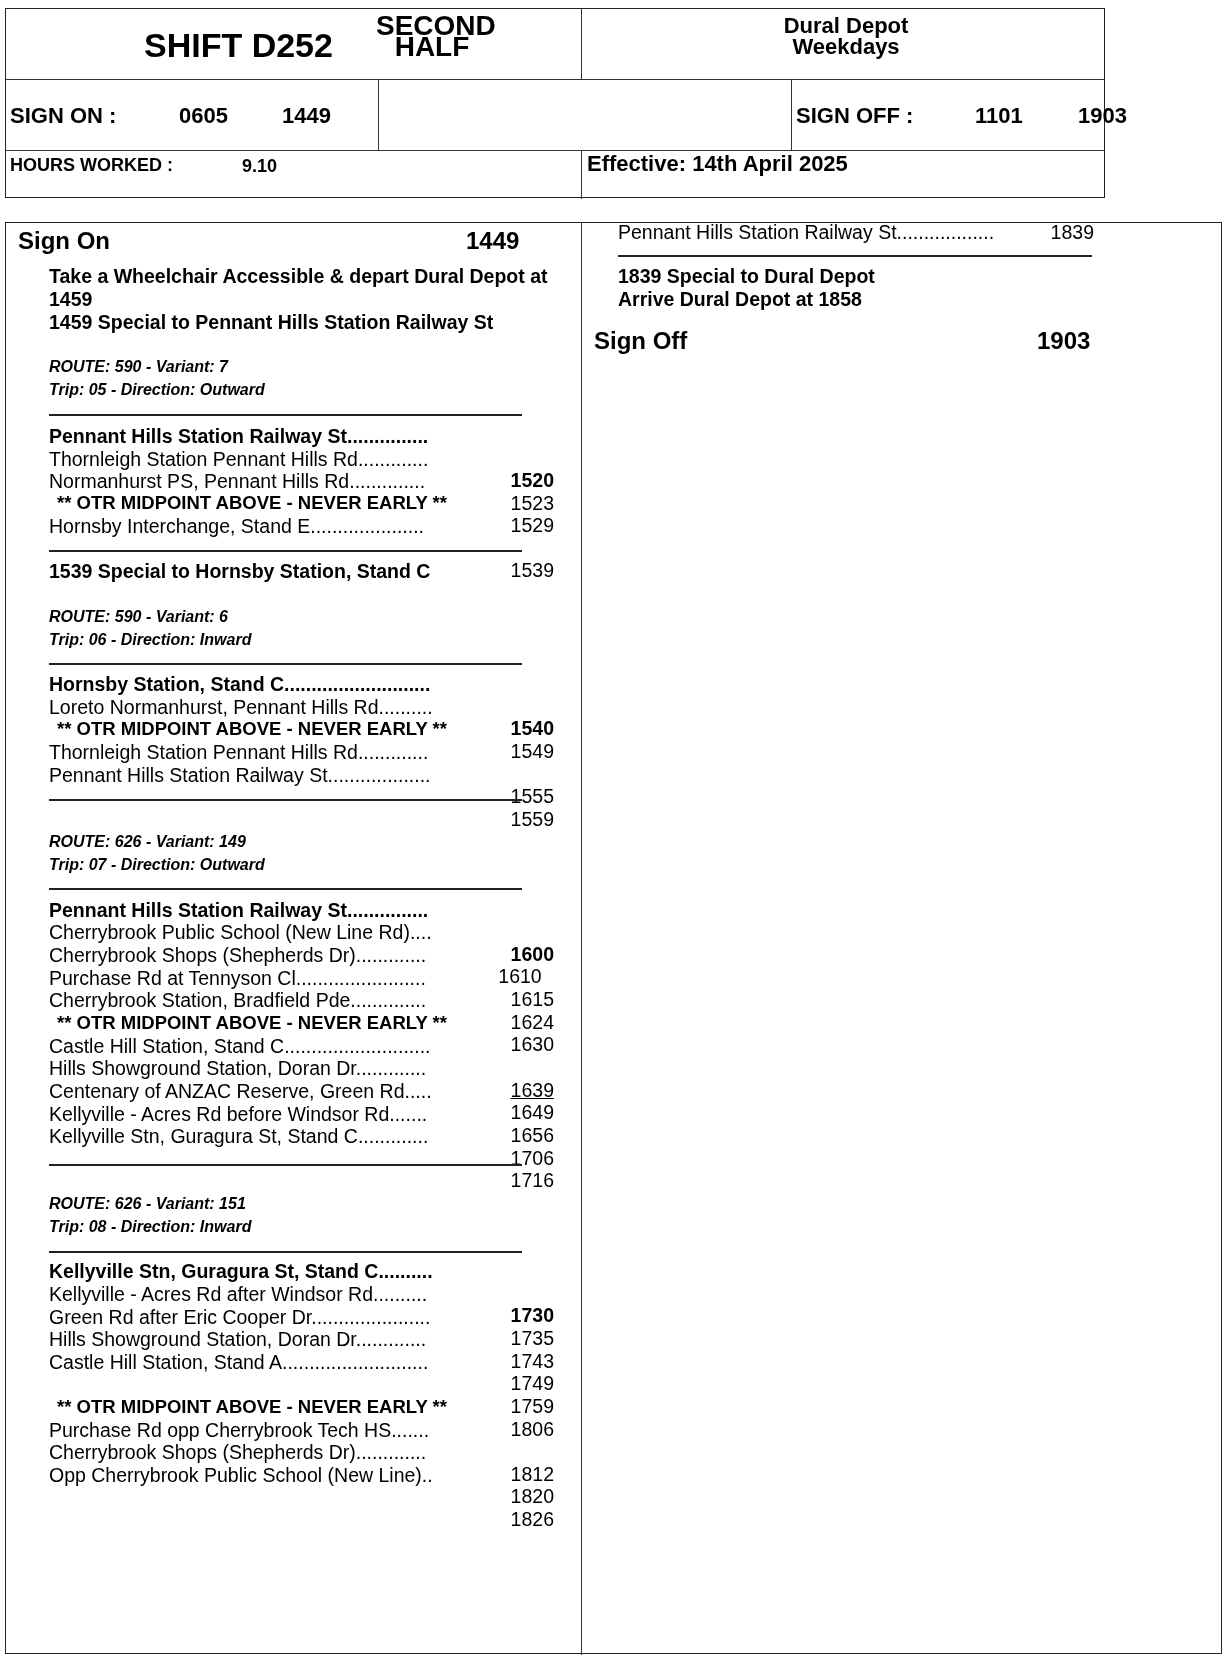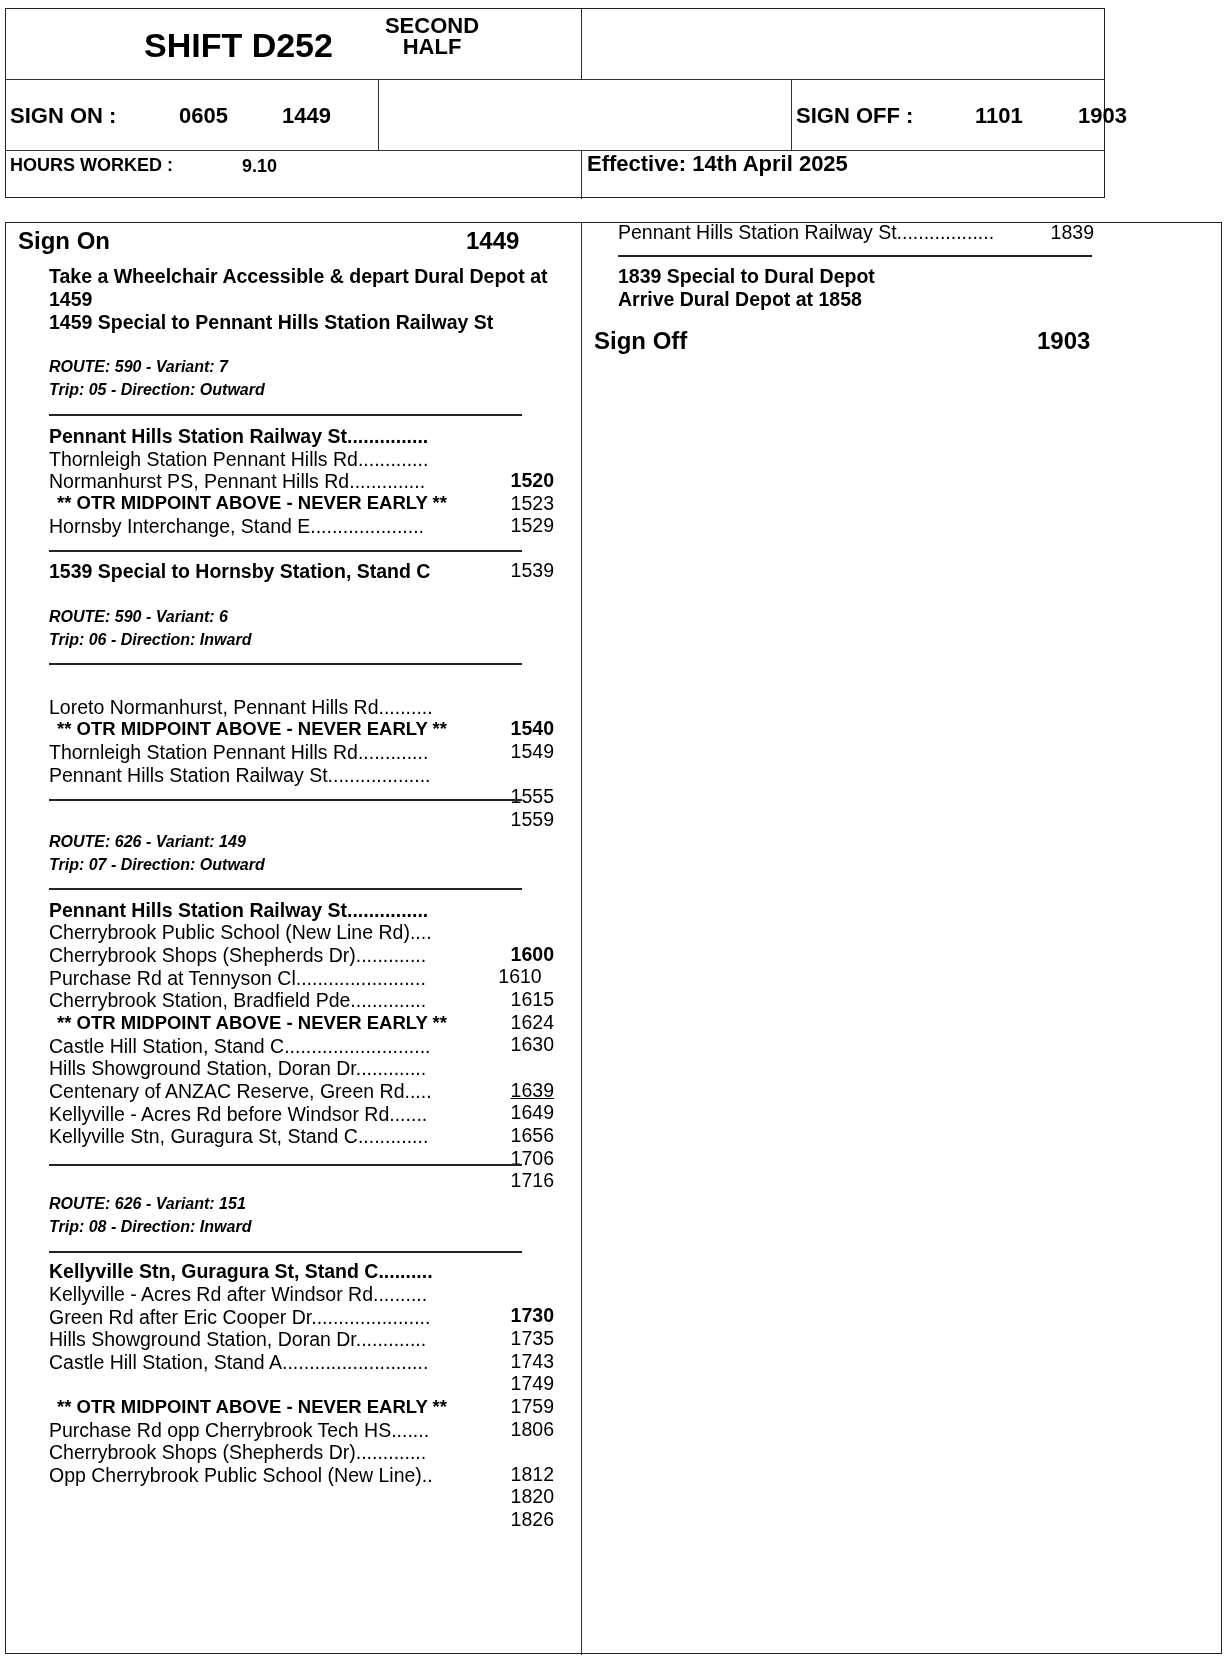--- a/index.html
+++ b/index.html
@@ -27,23 +27,27 @@
 
 <div id="hdr">
   <div class="hline" style="top:70px;"></div>
   <div class="hline" style="top:141px;"></div>
   <div class="vline" style="left:575px; top:0; height:70px;"></div>
   <div class="vline" style="left:372px; top:70px; height:71px;"></div>
   <div class="vline" style="left:785px; top:70px; height:71px;"></div>
   <div class="vline" style="left:575px; top:141px; height:49px;"></div>
 
   <div class="abs b" style="left:138px; top:16px; font-size:34px; line-height:40px;">SHIFT D252</div>
-  <div class="abs b" style="left:370px; top:6px; width:112px; text-align:center; font-size:22px; line-height:21px;">
+  <div class="abs b" style="left:370px; top:6px; width:112px; text-align:center; font-size:28px; line-height:21px;">
     <div>SECOND</div>
     <div>HALF</div>
+  </div>
+  <div class="abs b" style="left:575px; top:6px; width:530px; text-align:center; font-size:22px; line-height:21px;">
+    <div>Dural Depot</div>
+    <div>Weekdays</div>
   </div>
 
   <div class="abs b" style="left:4px; top:94px; font-size:22px; line-height:26px;">SIGN ON :</div>
   <div class="abs b" style="left:173px; top:94px; font-size:22px; line-height:26px;">0605</div>
   <div class="abs b" style="left:276px; top:94px; font-size:22px; line-height:26px;">1449</div>
 
   <div class="abs b" style="left:790px; top:94px; font-size:22px; line-height:26px;">SIGN OFF :</div>
   <div class="abs b" style="left:969px; top:94px; font-size:22px; line-height:26px;">1101</div>
   <div class="abs b" style="left:1072px; top:94px; font-size:22px; line-height:26px;">1903</div>
 
@@ -74,20 +78,21 @@
     <div class="time" style="top:246px;">1529</div>
     <div class="note" style="top:268px;">** OTR MIDPOINT ABOVE - NEVER EARLY **</div>
     <div class="stop" style="top:291px;">Hornsby Interchange, Stand E.....................</div>
     <div class="time" style="top:291px;">1539</div>
     <div class="rule" style="left:43px; width:473px; top:327px;"></div>
     <div class="para" style="top:337px;">1539 Special to Hornsby Station, Stand C</div>
 
     <div class="ital" style="top:382px;">ROUTE: 590 - Variant: 6</div>
     <div class="ital" style="top:405px;">Trip: 06 - Direction: Inward</div>
     <div class="rule" style="left:43px; width:473px; top:440px;"></div>
+    <div class="stop bold" style="top:449px;">Hornsby Station, Stand C...........................</div>
     <div class="time bold" style="top:449px;">1540</div>
     <div class="stop" style="top:472px;">Loreto Normanhurst, Pennant Hills Rd..........</div>
     <div class="time" style="top:472px;">1549</div>
     <div class="note" style="top:494px;">** OTR MIDPOINT ABOVE - NEVER EARLY **</div>
     <div class="stop" style="top:517px;">Thornleigh Station Pennant Hills Rd.............</div>
     <div class="time" style="top:517px;">1555</div>
     <div class="stop" style="top:540px;">Pennant Hills Station Railway St...................</div>
     <div class="time" style="top:540px;">1559</div>
     <div class="rule" style="left:43px; width:473px; top:576px;"></div>
 

